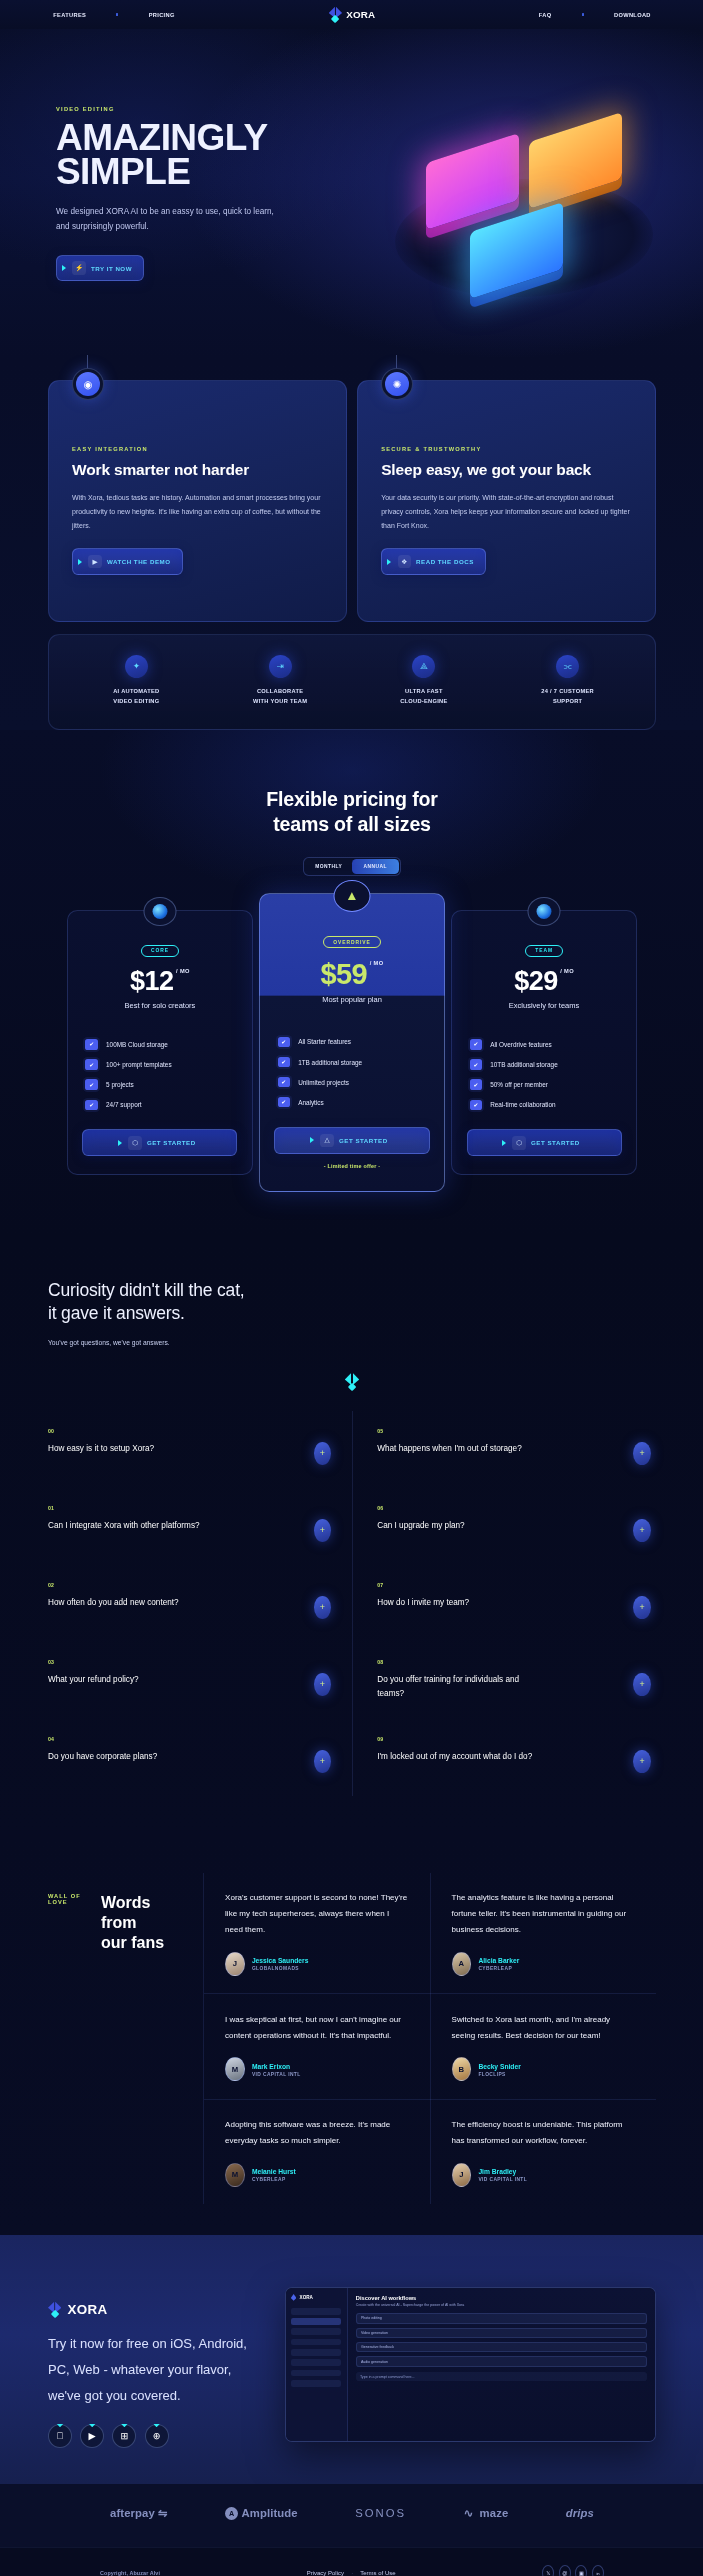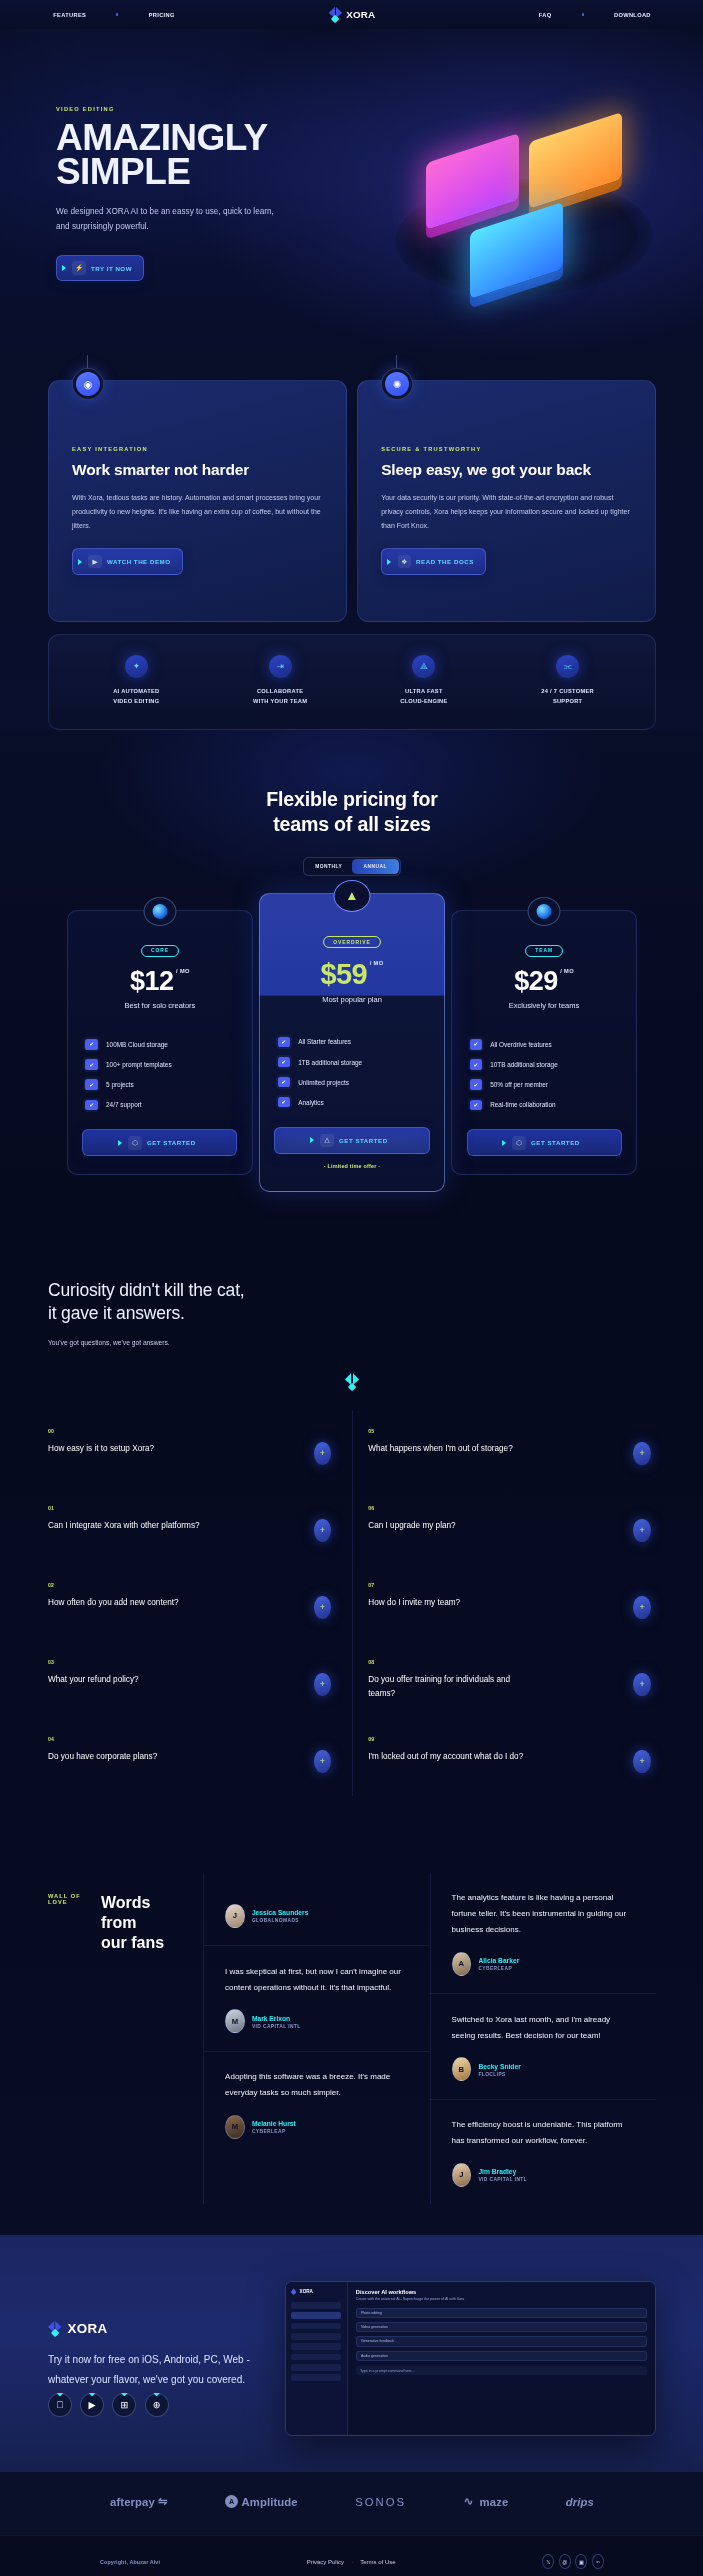--- a/index.html
+++ b/index.html
@@ -135,21 +135,21 @@
   .faq-sub{margin-top:14.4px;font-size:6.7px;color:#c8d0f0}
   .faq-logo{width:14.4px;height:17.5px;margin:27px auto 20.6px;position:relative}
   .faq-logo .l,.faq-logo .r{position:absolute;top:0;width:6.7px;height:12.4px;background:#2ef0f7}
   .faq-logo .l{left:0;clip-path:polygon(100% 0,100% 100%,0 55%)}
   .faq-logo .r{right:0;clip-path:polygon(0 0,100% 55%,0 100%)}
   .faq-logo .d{position:absolute;left:4.1px;bottom:0;width:6.2px;height:6.2px;background:#2ef0f7;transform:rotate(45deg);border-radius:1px}
   .faq-grid{width:608px;margin:0 auto;display:grid;grid-template-columns:1fr 0.5px 1fr;column-gap:0}
   .faq-col{display:flex;flex-direction:column}
   .faq-div{background:rgba(110,140,255,.14)}
   .faq-item{padding:17.5px 20.6px 17.5px 0;display:flex;align-items:flex-start;gap:10.3px;min-height:77px;cursor:pointer}
-  .faq-col.right .faq-item{padding-left:16px;padding-right:5.2px}
+  .faq-col.right .faq-item{padding-left:25px;padding-right:5.2px}
   .faq-item .num{font-size:5.2px;font-weight:700;color:#c9e86b;letter-spacing:.04em;width:100%;margin-bottom:7.2px}
   .faq-body{flex:1}
   .faq-q{font-size:8.2px;line-height:1.75;color:#fff;font-weight:500;max-width:170px}
   .faq-plus{width:17.5px;height:23px;border-radius:50%;background:linear-gradient(160deg,#3d59d8,#223persisted);
             background:linear-gradient(160deg,#4661dd,#22338f);display:flex;align-items:center;justify-content:center;
             color:#d7f08a;font-size:8.8px;flex:0 0 17.5px;margin-top:13.4px;box-shadow:0 0 11.3px rgba(50,80,210,.55)}
 
   
   .wol{position:relative;background:linear-gradient(180deg,#070b22,#080c24);padding:36px 0 31px}
   .wol-grid{width:608px;margin:0 auto;display:grid;grid-template-columns:155px 0.5px 1fr 0.5px 1fr}
@@ -167,21 +167,21 @@
   .tname{font-size:6.7px;font-weight:700;color:#2ef0f7;line-height:1.5}
   .torg{font-size:4.9px;font-weight:700;letter-spacing:.08em;color:#8d98c8;text-transform:uppercase}
 
   
   .dl{position:relative;padding:46px 0 36px;
       background:linear-gradient(180deg,#1a2560 0%,#1d2a6e 40%,#16204f 100%);overflow:hidden}
   .dl-wrap{width:608px;margin:0 auto;display:flex;align-items:center;gap:20.6px}
   .dl-left{width:216px;padding-top:20.6px}
   .dl-brand{display:flex;align-items:center;gap:6.2px;margin-bottom:13.4px}
   .dl-brand .brand-name{font-size:13.4px}
-  .dl-text{font-size:10px;line-height:2.0;color:#dbe2ff;margin-bottom:3px}
+  .dl-text{font-size:13px;line-height:2.0;color:#dbe2ff;margin-bottom:15px}
   .dl-icons{display:flex;gap:8.2px}
   .dlc{width:24px;height:24px;border-radius:50%;background:#0e1638;border:0.5px solid rgba(150,180,255,.3);
        display:flex;align-items:center;justify-content:center;color:#fff;font-size:9.3px;position:relative;cursor:pointer}
   .dlc::before{content:"";position:absolute;top:-1px;left:50%;transform:translateX(-50%);width:7.2px;height:3.6px;
        background:#2ef0f7;clip-path:polygon(0 0,100% 0,50% 100%)}
   .dl-right{flex:1;position:relative}
   .appwin{border-radius:7.2px;background:#0b1030;border:0.5px solid rgba(120,150,255,.3);overflow:hidden;
           box-shadow:0 13.4px 36px rgba(0,0,0,.5);height:155px;display:flex}
   .aw-side{width:62px;background:#0d1336;border-right:0.5px solid rgba(120,150,255,.16);padding:6.2px 5.2px}
   .aw-logo{display:flex;align-items:center;gap:3.1px;margin-bottom:7.2px}
@@ -537,20 +537,21 @@
       <div class="wol-left">
         <div class="eyebrow">WALL OF LOVE</div>
         <h2>
           <span>Words from</span><br>
           <span>our fans</span>
         </h2>
       </div>
       <div class="vdiv"></div>
       <div class="tcol">
         <div class="tcell">
+          <div class="tq">Xora's customer support is second to none! They're like my tech superheroes, always there when I need them.</div>
           <div class="tauth">
             <div class="tav" style="background:linear-gradient(160deg,#e7d9c8,#9b8470)">J</div>
             <div>
                 <div class="tname">Jessica Saunders</div>
                  <div class="torg">GLOBALNOMADS</div>
               </div>
           </div>
         </div>
         <div class="tcell">
           <div class="tq">I was skeptical at first, but now I can't imagine our content operations without it. It's that impactful.</div>

